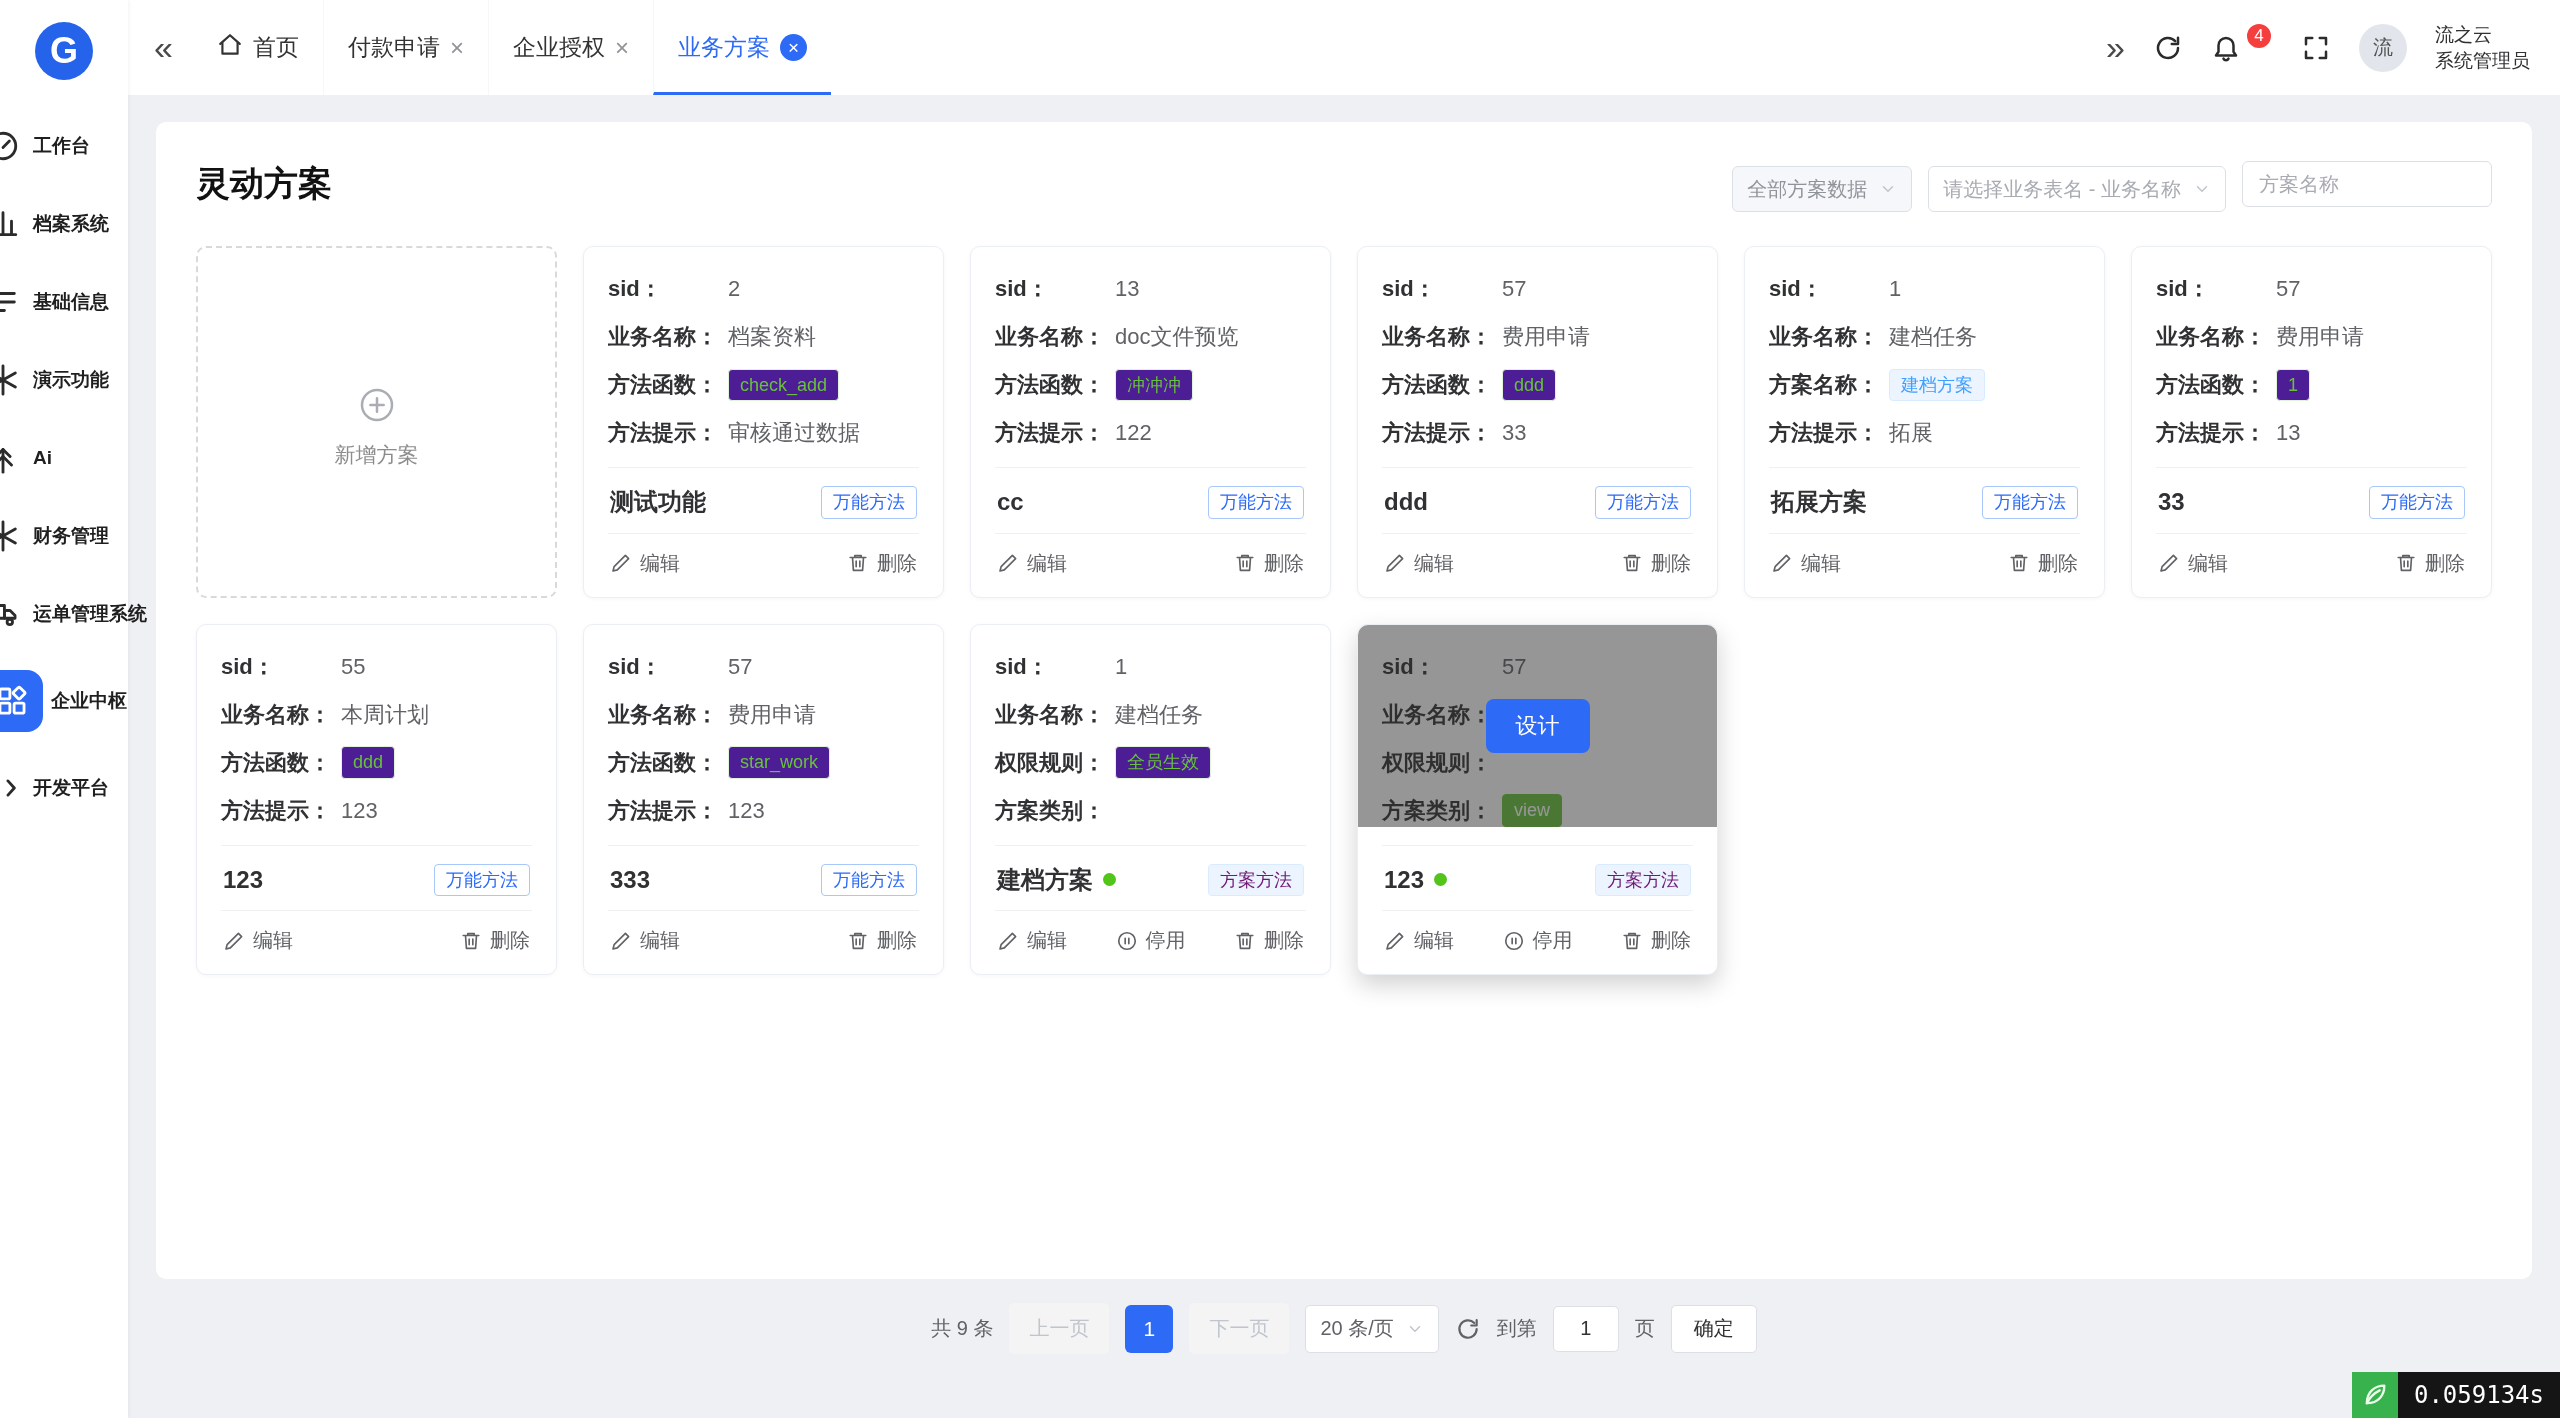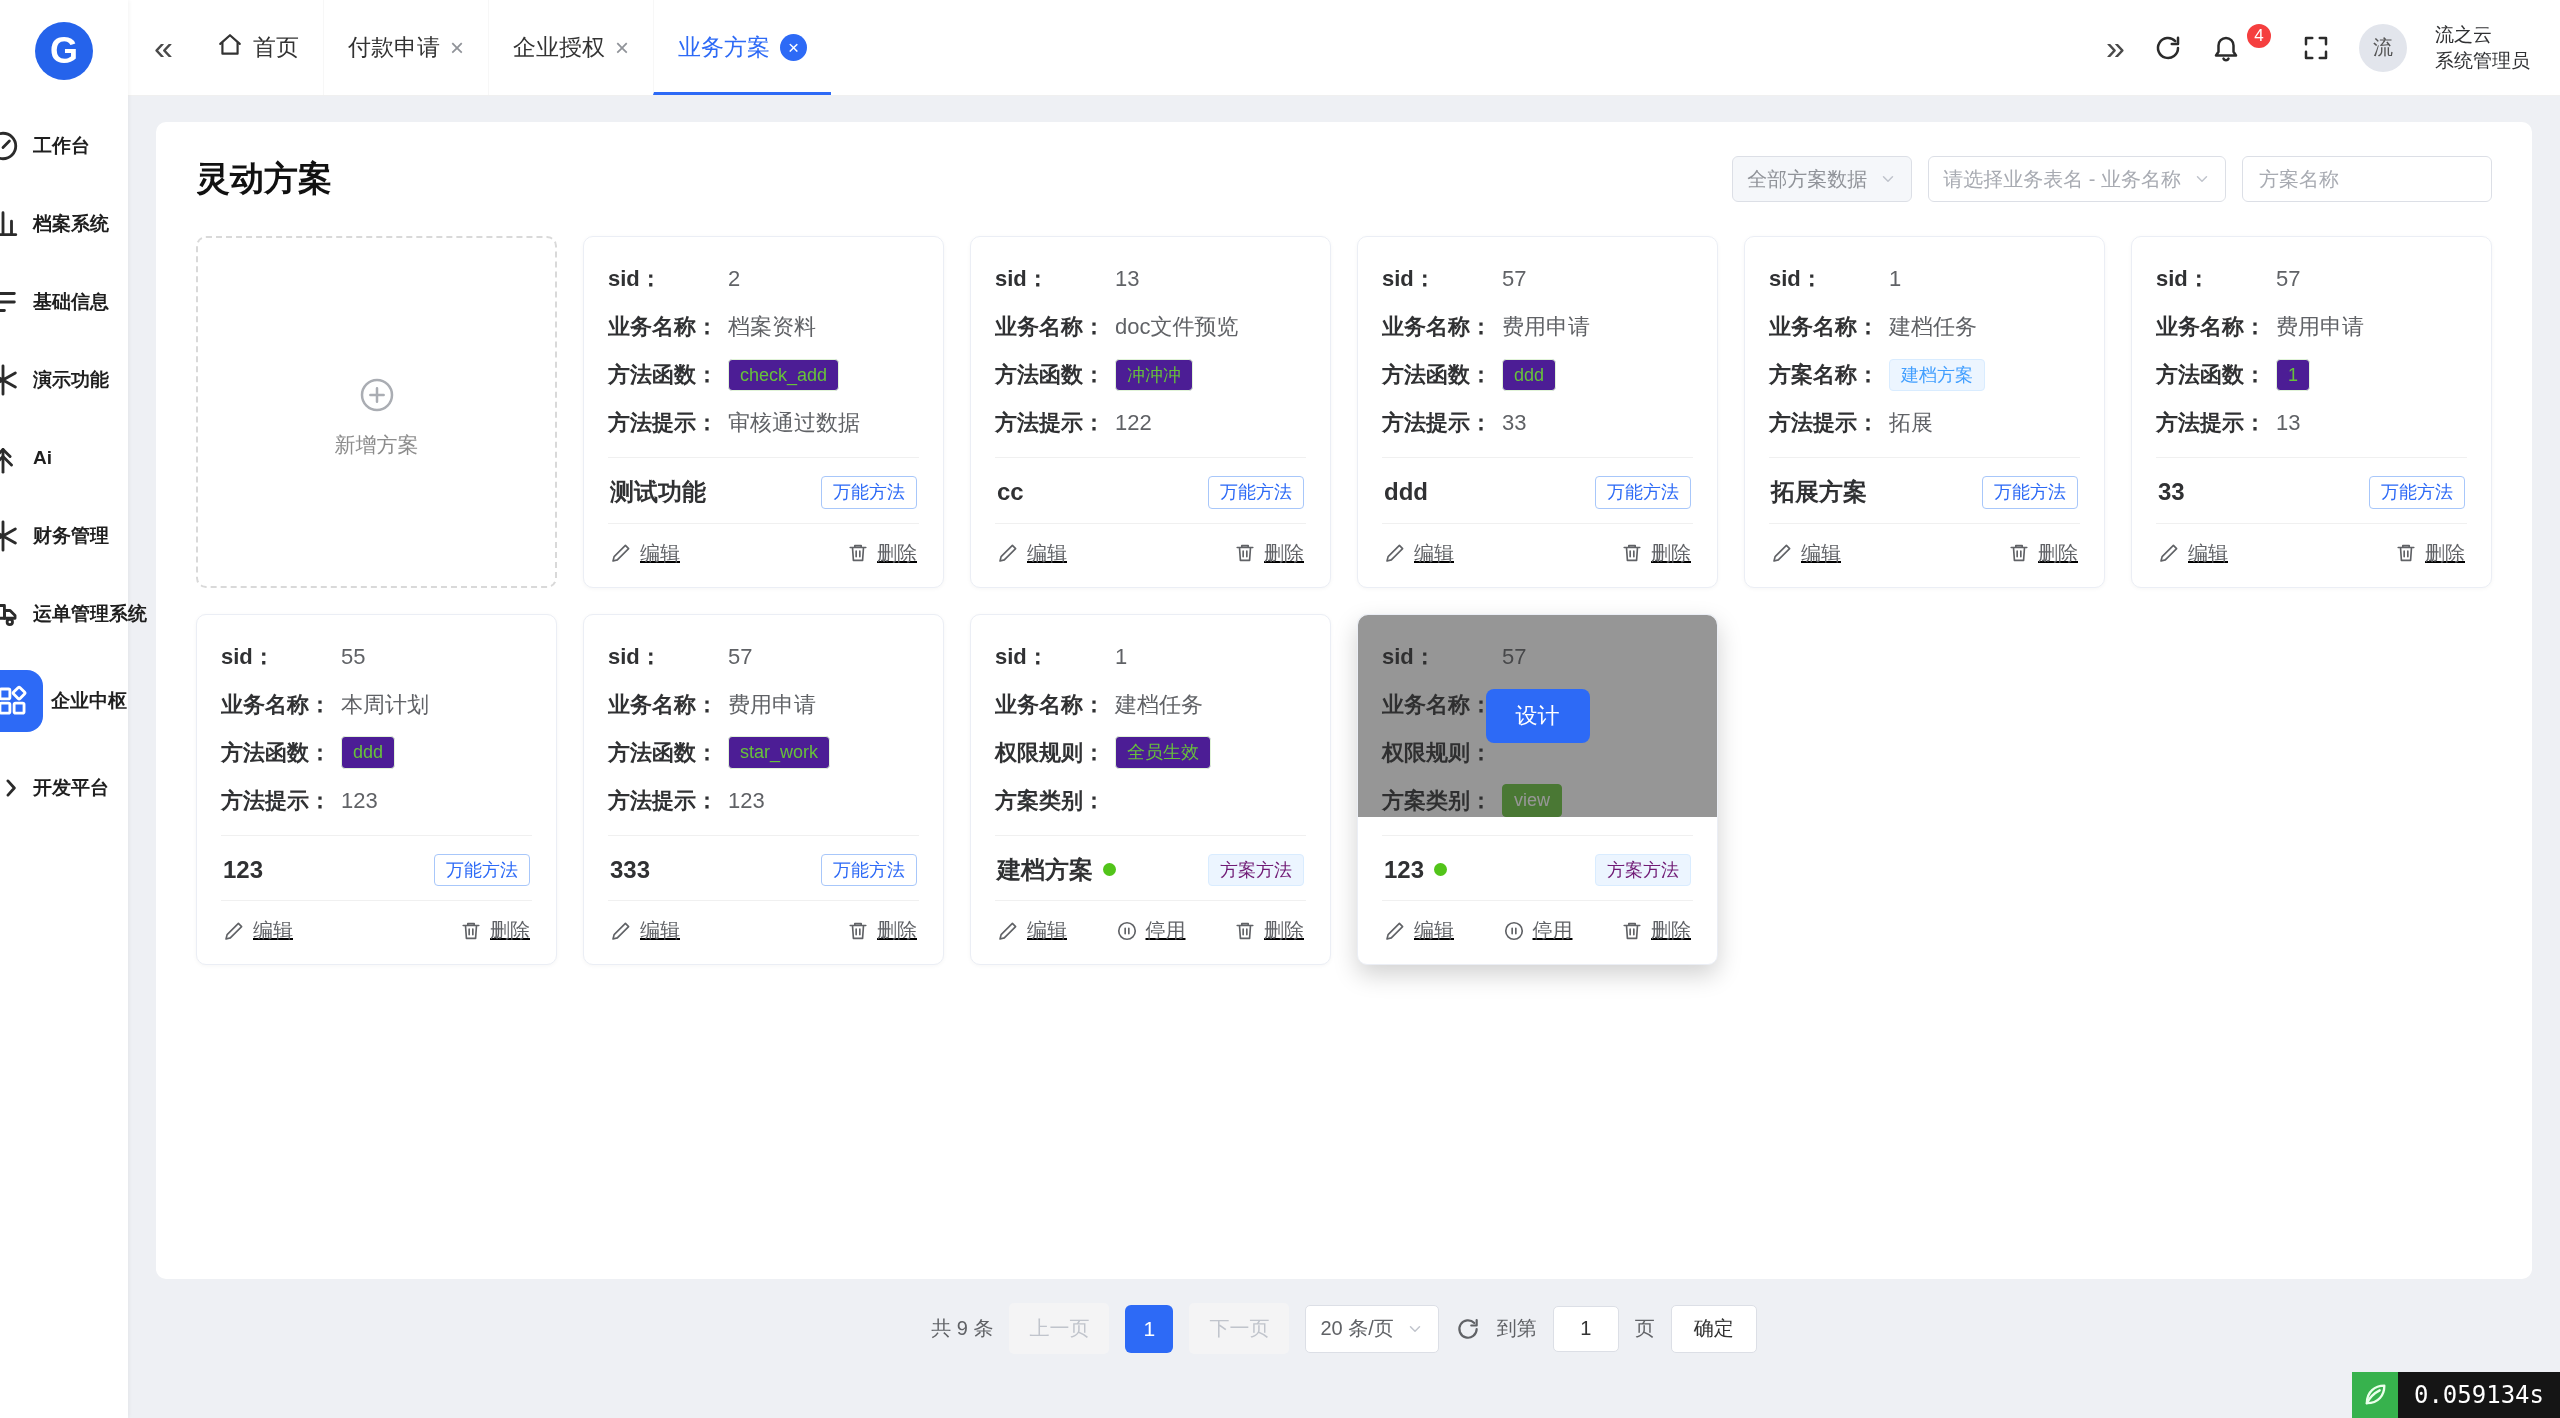--- a/index.html
+++ b/index.html
@@ -36,21 +36,21 @@
   .user-name { font-size:19px; color:#303133; line-height:1.35; cursor:pointer; }
 
   
   .content { flex:1; padding:26px 28px 0; overflow:hidden; position:relative;border-radius:14px; }
   .panel { background:#fff; border-radius:10px; min-height:1157px; }
   .panel-head { display:flex; justify-content:space-between; align-items:center; padding:34px 40px 8px; }
   .title-wrap { display:flex; align-items:baseline; gap:16px; }
   .title-wrap h1 { font-size:34px; color:#111; }
   .subtitle { font-size:20px; color:#8c8c8c; }
   .filters { display:flex; align-items:center; gap:16px; }
-  .select { height:46px; border:1px solid #dcdfe6; border-radius:6px; display:flex; align-items:center; gap:12px; padding:0 14px; font-size:20px; color:#a8abb2; background:#fff; cursor:pointer; }
+  .select { height:46px; border:1px solid #dcdfe6; border-radius:6px; display:flex; align-items:center; gap:12px; padding:0 14px; font-size:20px; color:#a8abb2; background:#fff; cursor:pointer;margin-top:10px; }
   .select.gray { background:#f5f7fa; color:#909399; }
   .caret { color:#c0c4cc; display:flex; }
   .caret svg { width:18px; height:18px; }
   .input { height:46px; border:1px solid #dcdfe6; border-radius:6px; padding:0 16px; font-size:20px; color:#333; width:250px; outline:none; }
   .input::placeholder { color:#a8abb2; }
 
   
   .cards { display:grid; grid-template-columns:repeat(6,1fr); gap:26px; padding:26px 40px; }
   .card { background:#fff; border:1px solid #ebeef5; border-radius:10px; padding:24px 24px 14px; position:relative; box-shadow:0 1px 4px rgba(0,0,0,.04); display:flex; flex-direction:column; }
   .card.hovered { box-shadow:0 10px 24px rgba(0,0,0,.18); }
@@ -64,21 +64,21 @@
   .f-value { color:#606266; }
   .tag { font-size:18px; padding:4px 11px; border-radius:4px; line-height:1.25; white-space:nowrap; }
   .tag.green { background:#4c1d95; color:#67c23a; border:1px solid #e1f3d8; }
   .tag.blue { background:#ecf5ff; color:#409eff; border:1px solid #d9ecff; }
   .tag.green-solid { background:#67c23a; color:#fff; border:1px solid #67c23a; }
   .tag.blue-outline { background:#fff; color:#2d6af6; border:1px solid #a8c7fa; }
   .tag.blue-fill { background:#ecf5ff; color:#701a75; border:1px solid #d9ecff; }
   .card-foot { border-top:1px solid #f0f0f0; margin-top:4px; padding:18px 2px 14px; display:flex; align-items:center; justify-content:space-between; }
   .foot-title { font-size:24px; font-weight:bold; color:#303133; display:flex; align-items:center; gap:10px; }
   .dot { width:13px; height:13px; border-radius:50%; background:#52c41a; }
-  .card-actions { border-top:1px solid #f0f0f0; padding:16px 2px 6px; display:flex; justify-content:space-between; align-items:center;text-decoration:underline; }
+  .card-actions { border-top:1px solid #f0f0f0; padding:16px 2px 6px; display:flex; justify-content:space-between; align-items:center; }
   .act { display:flex; align-items:center; gap:8px; font-size:20px; color:#606266; cursor:pointer; }
   .act-ic { display:flex; }
   .act-ic svg { width:22px; height:22px; stroke-width:1.8; }
   .card-overlay { position:absolute; left:0; right:0; top:0; height:58%; background:rgba(45,45,45,.5); border-radius:10px 10px 0 0; display:flex; align-items:center; justify-content:center; }
   .design-btn { background:#2d6af6; color:#fff; border:none; border-radius:8px; font-size:22px; padding:12px 30px; cursor:pointer; font-family:inherit; }
 
   
   .pagination { display:flex; align-items:center; justify-content:center; gap:16px; margin-top:24px; font-size:20px; color:#606266; }
   .pg-btn { background:#f4f4f5; color:#c0c4cc; border:none; padding:12px 20px; border-radius:5px; font-size:20px; font-family:inherit; cursor:pointer; }
   .pg-num { background:#2d6af6; color:#fff; width:48px; height:48px; display:flex; align-items:center; justify-content:center; border-radius:6px; font-size:21px; cursor:pointer; }

